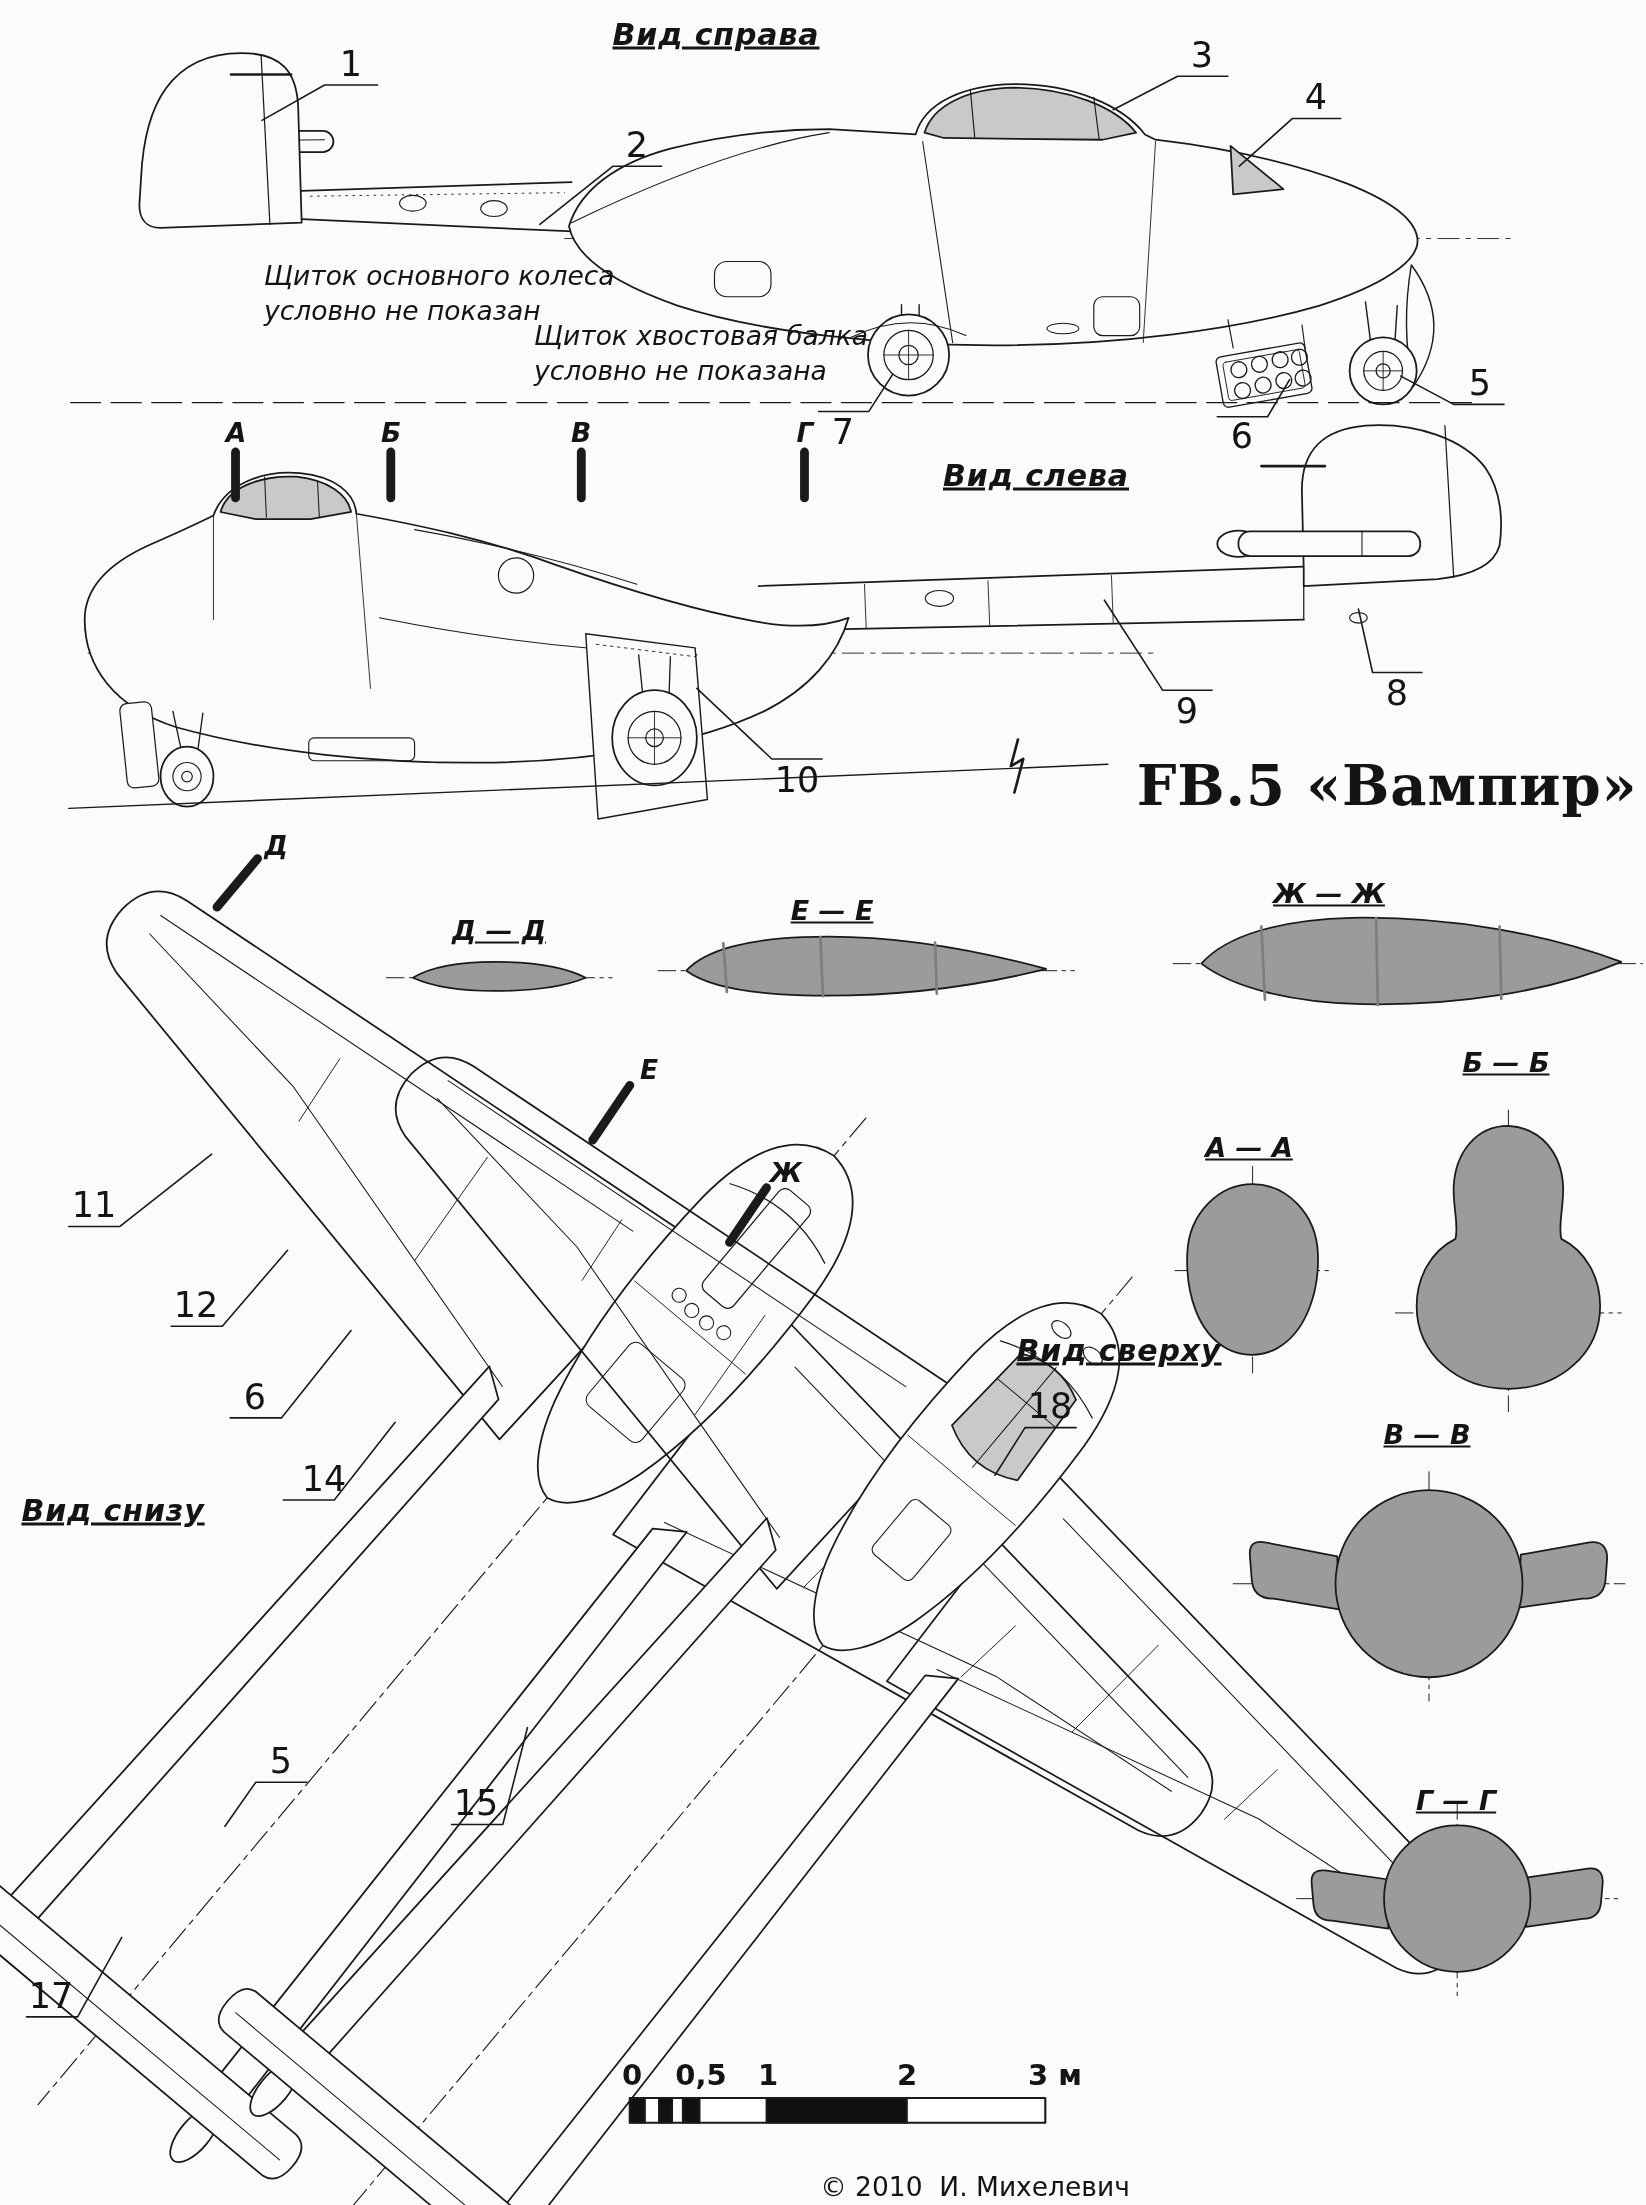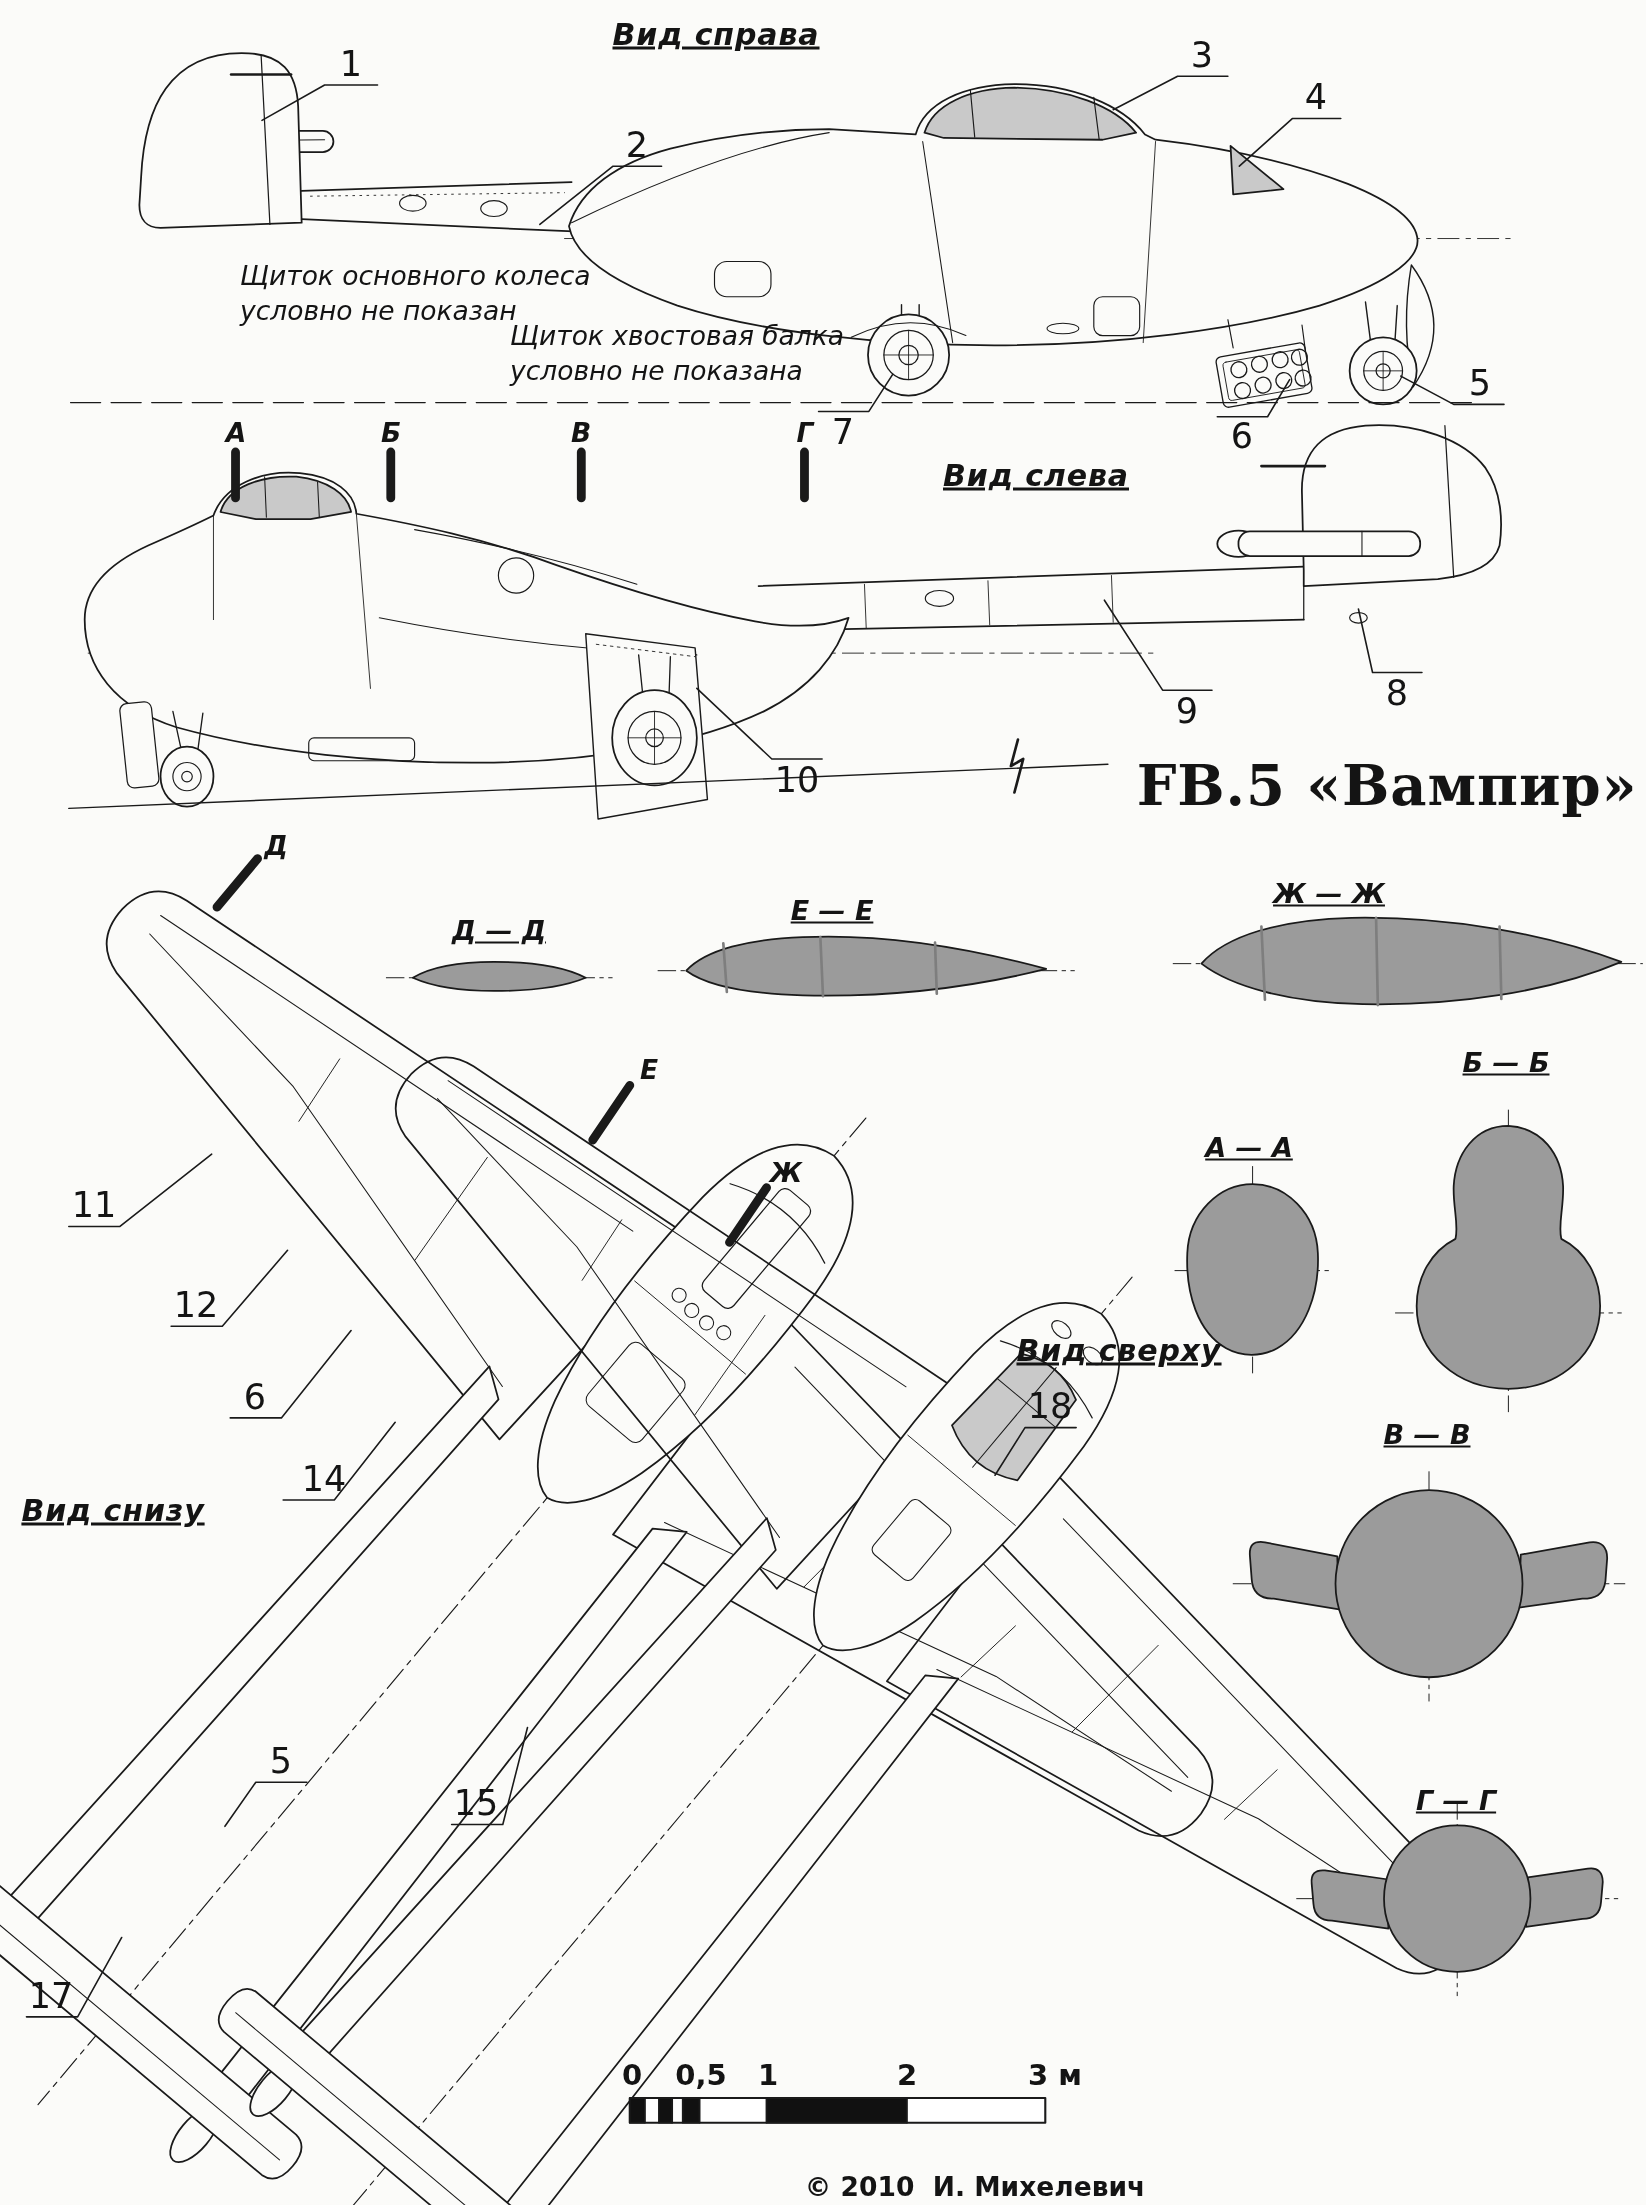--- a/index.html
+++ b/index.html
@@ -4,25 +4,25 @@
 <style>
   html,body{margin:0;padding:0;background:#888;}
   #page{position:relative;width:1646px;height:2206px;background:#fbfbf9;overflow:hidden;
         font-family:"DejaVu Sans","Liberation Sans",sans-serif;color:#1a1a1a;}
   #art{position:absolute;left:0;top:0;}
   .lbl{position:absolute;white-space:pre;color:#141414;}
   .ctr{transform:translate(-50%,-50%);}
   .vtitle{font-style:italic;font-size:30px;font-weight:bold;text-decoration:underline;letter-spacing:0.9px;}
   .seclbl{font-style:italic;font-size:27px;font-weight:bold;text-decoration:underline;}
   .marker{font-style:italic;font-size:26.5px;font-weight:bold;}
-  .note{font-style:italic;font-size:26.5px;line-height:35px;}
+  .note{font-style:italic;font-size:26.5px;line-height:35px;margin-left:24px;}
   .callout{font-size:35px;font-weight:500;}
   .bigtitle{font-family:"DejaVu Serif","Liberation Serif",serif;font-weight:bold;font-size:56px;letter-spacing:0.9px;}
   .scalenum{font-size:29px;font-weight:bold;}
-  .copyright{font-size:26.5px;font-weight:bold;}
+  .copyright{font-size:26.5px;font-weight:normal;}
 </style>
 </head>
 <body>
 
 <div id="page">
 
 <svg id="art" width="1646" height="2206" viewBox="0 0 1866 2500" stroke="#1a1a1a" fill="none" stroke-width="2" stroke-linejoin="round" stroke-linecap="round">
 
   <defs>
 

